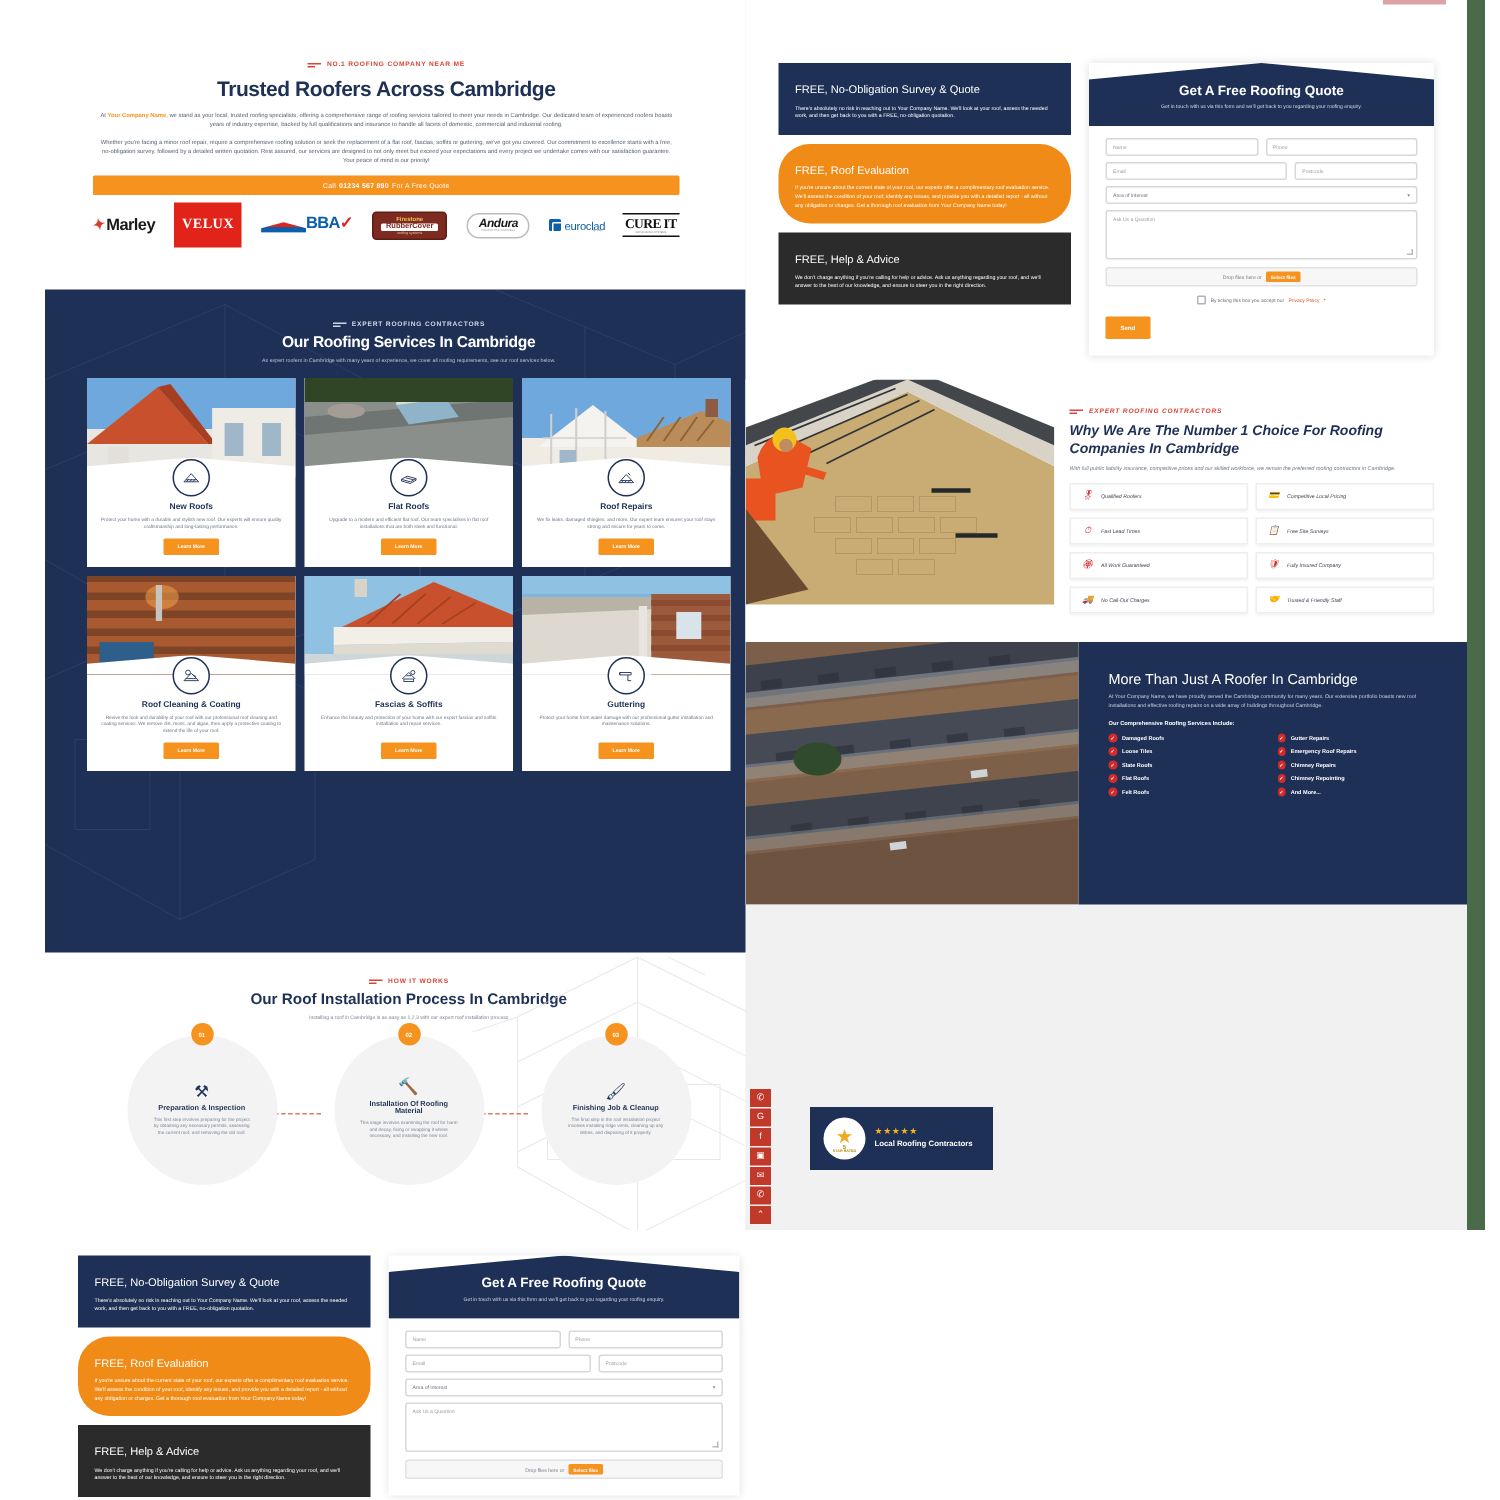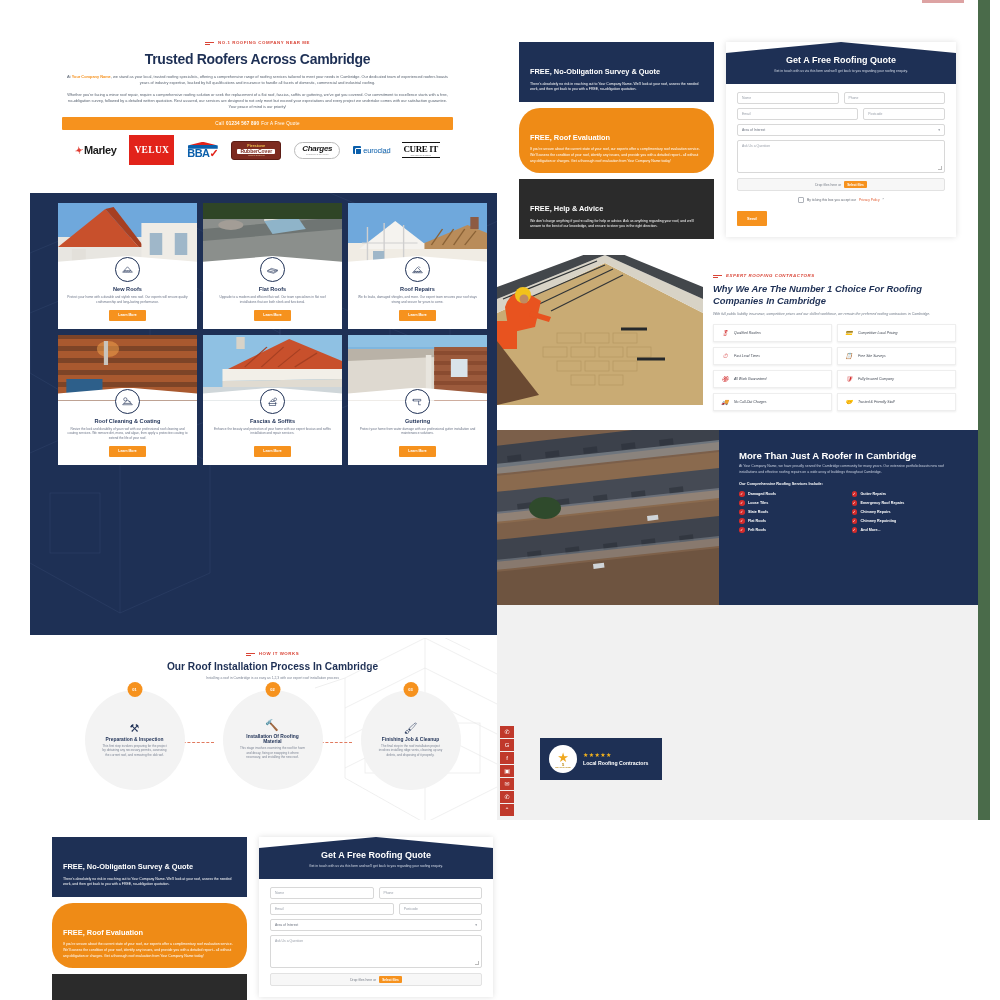--- a/index.html
+++ b/index.html
@@ -32,21 +32,21 @@
   .cta-bar{margin:7px 10px 0;height:13px;background:#f6921e;border-radius:1px;display:flex;
     align-items:center;justify-content:center;color:#fff;font-size:4.6px;letter-spacing:.2px;}
   .cta-bar b{font-weight:700;margin:0 2px;}
   .logos{display:flex;align-items:center;justify-content:center;gap:13px;margin-top:9px;height:22px;}
   .logo{height:16px;display:flex;align-items:center;justify-content:center;}
 
   .lg-marley{font-size:11px;font-weight:700;color:#1a1a1a;letter-spacing:-.4px;display:flex;align-items:center;}
   .lg-marley .tick{color:#e03a2f;font-size:10px;margin-right:1px;transform:rotate(-12deg);}
   .lg-velux{background:#e2231a;color:#fff;font-size:9.5px;font-weight:700;padding:10px 5px;letter-spacing:.3px;
     font-family:"Liberation Serif",serif;}
-  .lg-bba{display:flex;flex-direction:column;align-items:center;line-height:1;}
+  .lg-bba{display:flex;align-items:flex-end;line-height:1;}
   .lg-bba .roofline{width:30px;height:7px;background:linear-gradient(to bottom,#e2231a 0 48%,#0b5fab 48% 100%);
     clip-path:polygon(50% 0,100% 55%,100% 100%,0 100%,0 55%);}
   .lg-bba .txt{font-size:11px;font-weight:700;color:#0b5fab;letter-spacing:-.5px;margin-top:-1px;}
   .lg-bba .txt i{color:#e2231a;font-style:normal;}
   .lg-rubber{width:48px;height:17px;background:#7d2b20;border-radius:3px;display:flex;flex-direction:column;
     align-items:center;justify-content:center;color:#fff;line-height:1;border:1px solid #5c1d15;}
   .lg-rubber .t1{font-size:4px;font-weight:700;color:#f0c14b;}
   .lg-rubber .t2{background:#fff;color:#7d2b20;font-size:5px;font-weight:700;padding:0 3px;border-radius:1px;margin:1px 0;}
   .lg-rubber .t3{font-size:2.4px;color:#e6c9a0;}
   .lg-andura{border:1px solid #bbb;border-radius:9px;padding:2px 7px;display:flex;flex-direction:column;align-items:center;line-height:1;}
@@ -98,21 +98,21 @@
   .pr-name{font-size:4.9px;font-weight:700;color:#1e3055;text-align:center;padding:0 14px;margin:0 0 2px;}
   .pr-desc{font-size:3.1px;line-height:1.45;color:#7c8494;text-align:center;padding:0 17px;margin:0;}
   .pr-dots{position:absolute;top:52px;height:1px;border-top:1px dashed #e07a5f;}
   .blueprint2{position:absolute;right:-20px;top:-10px;width:230px;height:200px;opacity:.65;}
 
   
   .panel-bottom{position:absolute;left:30px;top:823px;width:485px;height:177px;background:#fff;overflow:hidden;}
 
   
   .qb-card{color:#fff;padding:9px 11px;}
-  .qb-card h3{font-size:7.4px;font-weight:700;margin:16px 0 5px;line-height:1.3;}
+  .qb-card h3{font-size:7.4px;font-weight:400;margin:4px 0 5px;line-height:1.3;}
   .qb-card p{font-size:3.5px;line-height:1.6;margin:0;}
   .qb-navy{background:#1e3055;}
   .qb-orange{background:#ef8b16;border-radius:21px;}
   .qb-dark{background:#2b2b2b;}
 
   .form-card{background:#fff;box-shadow:0 0 6px rgba(0,0,0,.13);}
   .form-roof{background:#1e3055;color:#fff;text-align:center;position:relative;padding:13px 12px 10px;
     clip-path:polygon(50% 0,100% 26%,100% 100%,0 100%,0 26%);}
   .form-roof h3{font-size:9px;font-weight:700;margin:0 0 4px;}
   .form-roof p{font-size:3.4px;line-height:1.5;margin:0 16px;color:#d3dae7;}
@@ -163,21 +163,21 @@
   .why-grid{display:grid;grid-template-columns:1fr 1fr;gap:5px;}
   .why-item{background:#fff;border:1px solid #eee;box-shadow:0 1px 2px rgba(0,0,0,.07);height:16px;
     display:flex;align-items:center;gap:5px;padding:0 7px;}
   .why-item .ic{color:#d22b2b;font-size:6px;line-height:1;width:8px;text-align:center;}
   .why-item .lb{font-size:3.5px;color:#3d4450;}
 
   
   .rp-more{display:flex;background:#f1f1f1;padding:0;}
   .more-img{width:222px;height:175px;position:relative;overflow:hidden;}
   .more-body{flex:1;background:#1e3055;color:#fff;padding:20px 20px 16px;}
-  .more-title{font-size:9.6px;font-weight:700;margin:0 0 2px;line-height:1.25;}
+  .more-title{font-size:9.6px;font-weight:400;margin:0 0 2px;line-height:1.25;}
   .more-p{font-size:3.5px;line-height:1.6;color:#c7cfdf;margin:0 0 7px;}
   .more-sub{font-size:3.8px;font-weight:700;margin:0 0 5px;}
   .more-grid{display:grid;grid-template-columns:1fr 1fr;gap:3.5px 6px;}
   .more-li{display:flex;align-items:center;gap:3.5px;font-size:3.7px;font-weight:700;color:#fff;}
   .more-li .chk{width:5.5px;height:5.5px;border-radius:50%;background:#d22b2b;color:#fff;font-size:3.4px;
     display:flex;align-items:center;justify-content:center;flex:0 0 auto;}
 
   
   .badge{position:absolute;left:540px;top:738px;width:104px;height:42px;background:#1e3055;
     display:flex;align-items:center;gap:6px;padding:0 9px;z-index:9;}
@@ -233,21 +233,21 @@
         </div>
         <div class="logo">
           <div class="lg-rubber">
               <div class="t1">Firestone</div>
               <div class="t2">RubberCover</div>
               <div class="t3">roofing systems</div>
             </div>
         </div>
         <div class="logo">
           <div class="lg-andura">
-              <div class="t">Charges</div>
+              <div class="t">Andura</div>
               <div class="s">PROTECTIVE COATINGS</div>
             </div>
         </div>
         <div class="logo">
           <div class="lg-euro">
               <span class="mark"></span>
               <span class="t">euroclad</span>
               <span class="sub">group</span>
             </div>
         </div>
@@ -269,20 +269,28 @@
       <line x1="0" y1="60" x2="0" y2="180"></line>
       <line x1="250" y1="80" x2="250" y2="200"></line>
       <polyline points="0,260 90,220 180,270 180,380 90,420 0,370"></polyline>
       <line x1="90" y1="220" x2="90" y2="420"></line>
       <rect x="20" y="300" width="50" height="60"></rect>
       <polyline points="300,0 420,50 420,170 300,220"></polyline>
       <polyline points="420,50 485,20"></polyline>
       <line x1="360" y1="25" x2="360" y2="245"></line>
       <polyline points="300,110 420,160"></polyline>
     </svg>
+    <div class="sv-head">
+      <div class="eyebrow sv-eyebrow">
+        <span class="dashes"></span>
+        <span>EXPERT ROOFING CONTRACTORS</span>
+      </div>
+      <h2 class="sv-title">Our Roofing Services In Cambridge</h2>
+      <p class="sv-sub">As expert roofers in Cambridge with many years of experience, we cover all roofing requirements, see our roof services below.</p>
+    </div>
     <div class="sv-grid">
 
       <div class="sv-card">
         <div class="sv-img">
           <svg viewBox="0 0 100 66" width="100%" height="100%" preserveAspectRatio="none">
             <rect width="100" height="66" fill="#6fa8dc"></rect>
             <rect y="34" width="100" height="32" fill="#e8e6e1"></rect>
             <polygon points="0,44 34,6 58,44" fill="#c8502c"></polygon>
             <polygon points="34,6 58,44 62,44 40,4" fill="#a63f22"></polygon>
             <rect x="60" y="20" width="40" height="46" fill="#efece6"></rect>

